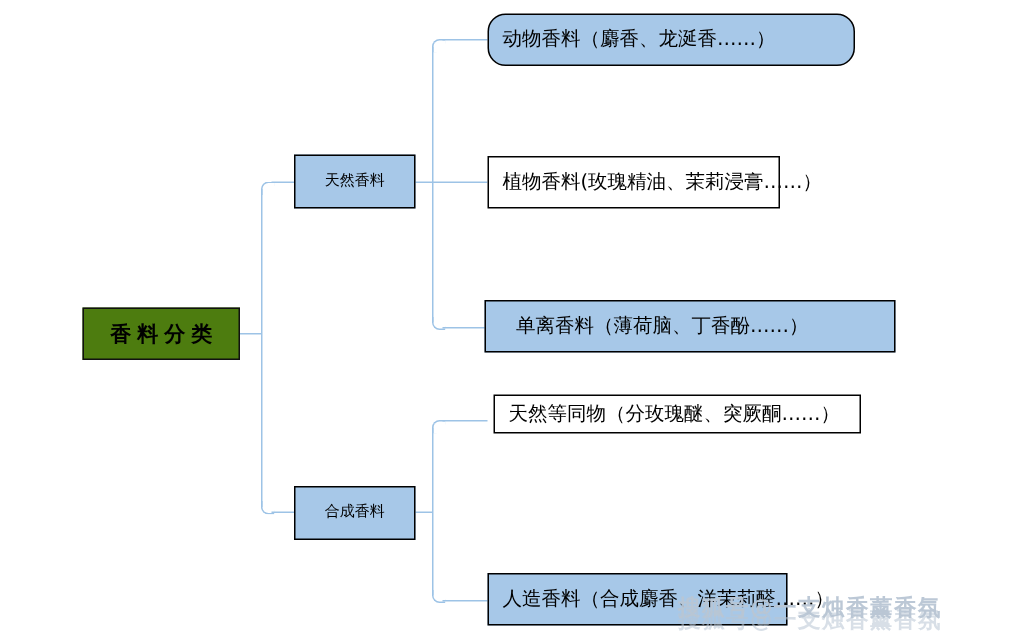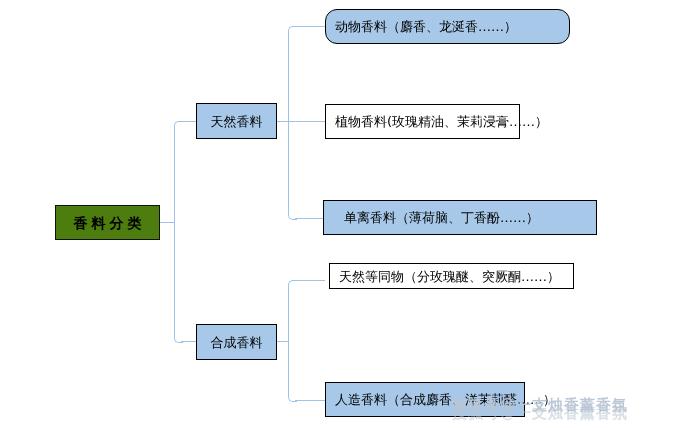--- a/index.html
+++ b/index.html
@@ -27,21 +27,21 @@
 
   .node.root{
     background:#4d7c0f;
     border:1px solid #111111;
     justify-content:center;
     font-size:14px;
     font-weight:bold;
     letter-spacing:4px;
     text-indent:4px;
   }
-  .node.mid{justify-content:center;font-size:13px;}
+  .node.mid{justify-content:center;font-size:10px;}
   .node.leaf{justify-content:flex-start;padding-left:9px;font-size:13px;}
 
   
   .conn{position:absolute;background:#9DC3E6;}
   .h{height:1px;}
   .v{width:1px;}
 
   
   .elbow{
     position:absolute;

